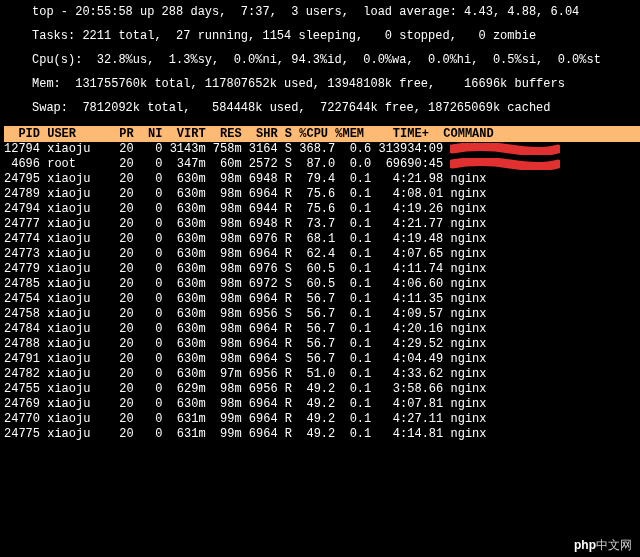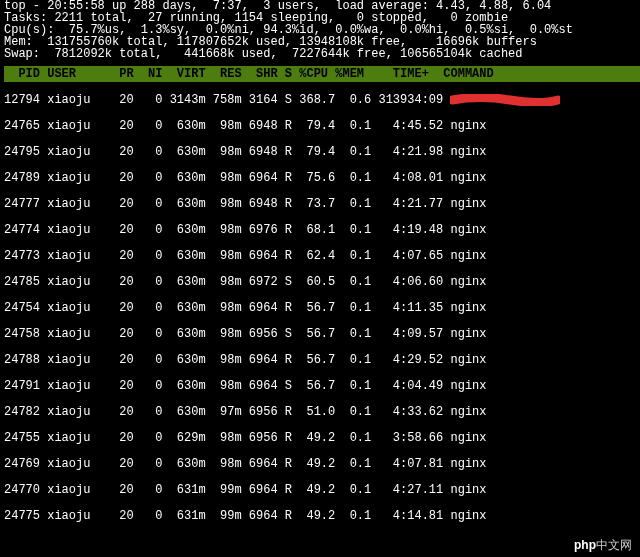--- a/index.html
+++ b/index.html
@@ -13,33 +13,34 @@
     font-size: 12px;
     color: #fff;
     line-height: 1.0;
     position: relative;
   }
   .terminal {
     padding: 0 0 0 4px;
   }
   .summary-line {
     white-space: pre;
-    padding: 0 0;
+    padding: 6px 0;
+    margin-left: 28px;
   }
   .header-row {
-    background: #4d7c0f;
+    background: #fdba74;
     color: #000;
     font-weight: bold;
     white-space: pre;
     padding: 2px 0;
     margin-top: 6px;
   }
   .process-row {
     white-space: pre;
-    padding: 12px 0 2px 0;
+    padding: 1px 0 2px 0;
   }
   .redact {
     display: inline-block;
     vertical-align: middle;
   }
   .redact svg { display: block; }
   .watermark {
     position: absolute;
     bottom: 6px;
     right: 8px;
@@ -48,39 +49,44 @@
     font-family: sans-serif;
   }
   .watermark b { color: #fff; }
 </style>
 </head>
 <body>
 
 <div class="terminal">
   <div class="summary-line">top - 20:55:58 up 288 days,  7:37,  3 users,  load average: 4.43, 4.88, 6.04</div>
   <div class="summary-line">Tasks: 2211 total,  27 running, 1154 sleeping,   0 stopped,   0 zombie</div>
-  <div class="summary-line">Cpu(s):  75.7%us,  1.3%sy,  0.0%ni, 94.3%id,  0.0%wa,  0.0%hi,  0.5%si,  0.0%st</div>
+  <div class="summary-line">Cpu(s):  32.8%us,  1.3%sy,  0.0%ni, 94.3%id,  0.0%wa,  0.0%hi,  0.5%si,  0.0%st</div>
   <div class="summary-line">Mem:  131755760k total, 117807652k used, 13948108k free,    16696k buffers</div>
-  <div class="summary-line">Swap:  7812092k total,   441668k used,  7227644k free, 106565104k cached</div>
+  <div class="summary-line">Swap:  7812092k total,   584448k used,  7227644k free, 187265069k cached</div>
 
   <div class="header-row">  PID USER      PR  NI  VIRT  RES  SHR S %CPU %MEM    TIME+  COMMAND</div>
 
   <div id="process-list">
       <div class="process-row">12794 xiaoju    20   0 3143m 758m 3164 S 368.7  0.6 313934:09 <span class="redact"><svg width="110" height="12">
             <path d="M2 6 Q 30 1 60 6 T 108 6" stroke="#e03030" stroke-width="9" fill="none" stroke-linecap="round"></path>
           </svg></span></div>
-      <div class="process-row">24765 xiaoju    20   0  630m  98m 6948 R  79.4  0.1   4:45.52 <span>nginx</span></div>
+      <div class="process-row"> 4696 root      20   0  347m  60m 2572 S  87.0  0.0  69690:45 <span class="redact"><svg width="110" height="12">
+            <path d="M2 6 Q 30 1 60 6 T 108 6" stroke="#e03030" stroke-width="9" fill="none" stroke-linecap="round"></path>
+          </svg></span></div>
       <div class="process-row">24795 xiaoju    20   0  630m  98m 6948 R  79.4  0.1   4:21.98 <span>nginx</span></div>
       <div class="process-row">24789 xiaoju    20   0  630m  98m 6964 R  75.6  0.1   4:08.01 <span>nginx</span></div>
+      <div class="process-row">24794 xiaoju    20   0  630m  98m 6944 R  75.6  0.1   4:19.26 <span>nginx</span></div>
       <div class="process-row">24777 xiaoju    20   0  630m  98m 6948 R  73.7  0.1   4:21.77 <span>nginx</span></div>
       <div class="process-row">24774 xiaoju    20   0  630m  98m 6976 R  68.1  0.1   4:19.48 <span>nginx</span></div>
       <div class="process-row">24773 xiaoju    20   0  630m  98m 6964 R  62.4  0.1   4:07.65 <span>nginx</span></div>
+      <div class="process-row">24779 xiaoju    20   0  630m  98m 6976 S  60.5  0.1   4:11.74 <span>nginx</span></div>
       <div class="process-row">24785 xiaoju    20   0  630m  98m 6972 S  60.5  0.1   4:06.60 <span>nginx</span></div>
       <div class="process-row">24754 xiaoju    20   0  630m  98m 6964 R  56.7  0.1   4:11.35 <span>nginx</span></div>
       <div class="process-row">24758 xiaoju    20   0  630m  98m 6956 S  56.7  0.1   4:09.57 <span>nginx</span></div>
+      <div class="process-row">24784 xiaoju    20   0  630m  98m 6964 R  56.7  0.1   4:20.16 <span>nginx</span></div>
       <div class="process-row">24788 xiaoju    20   0  630m  98m 6964 R  56.7  0.1   4:29.52 <span>nginx</span></div>
       <div class="process-row">24791 xiaoju    20   0  630m  98m 6964 S  56.7  0.1   4:04.49 <span>nginx</span></div>
       <div class="process-row">24782 xiaoju    20   0  630m  97m 6956 R  51.0  0.1   4:33.62 <span>nginx</span></div>
       <div class="process-row">24755 xiaoju    20   0  629m  98m 6956 R  49.2  0.1   3:58.66 <span>nginx</span></div>
       <div class="process-row">24769 xiaoju    20   0  630m  98m 6964 R  49.2  0.1   4:07.81 <span>nginx</span></div>
       <div class="process-row">24770 xiaoju    20   0  631m  99m 6964 R  49.2  0.1   4:27.11 <span>nginx</span></div>
       <div class="process-row">24775 xiaoju    20   0  631m  99m 6964 R  49.2  0.1   4:14.81 <span>nginx</span></div>
     </div>
 </div>
 

